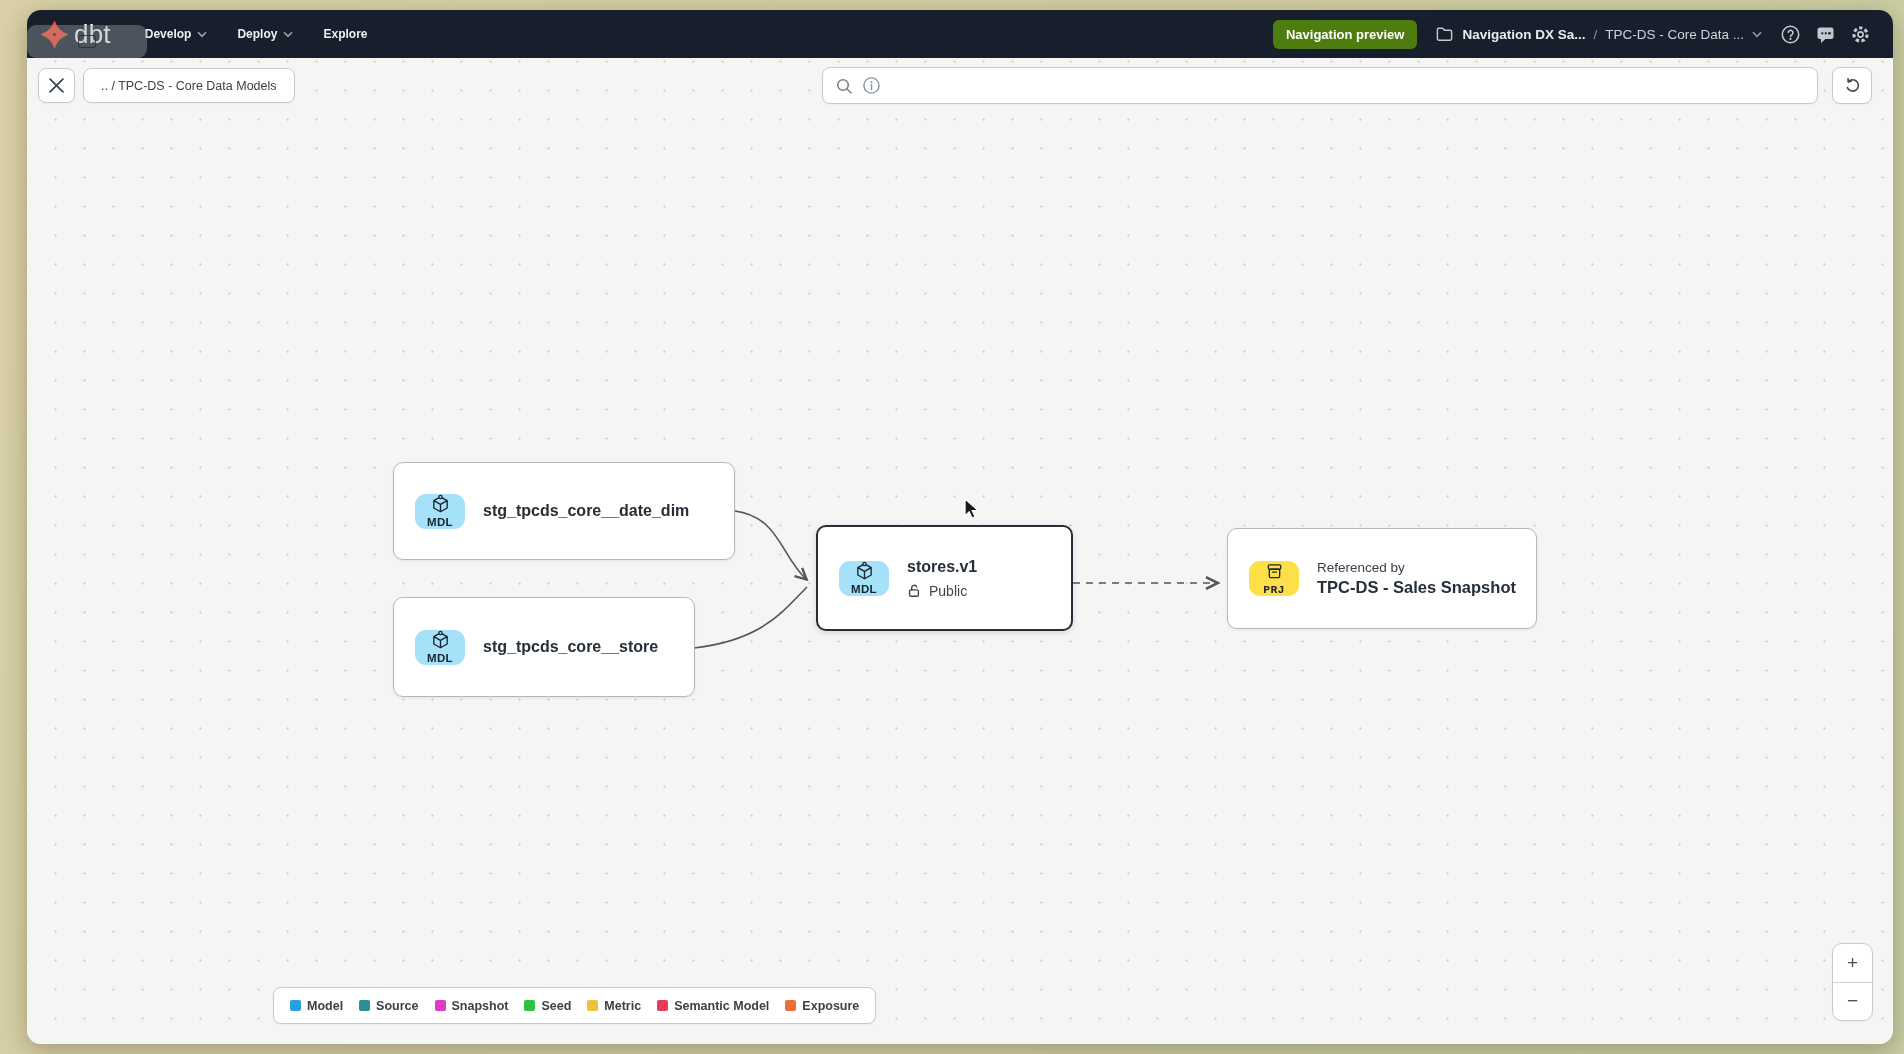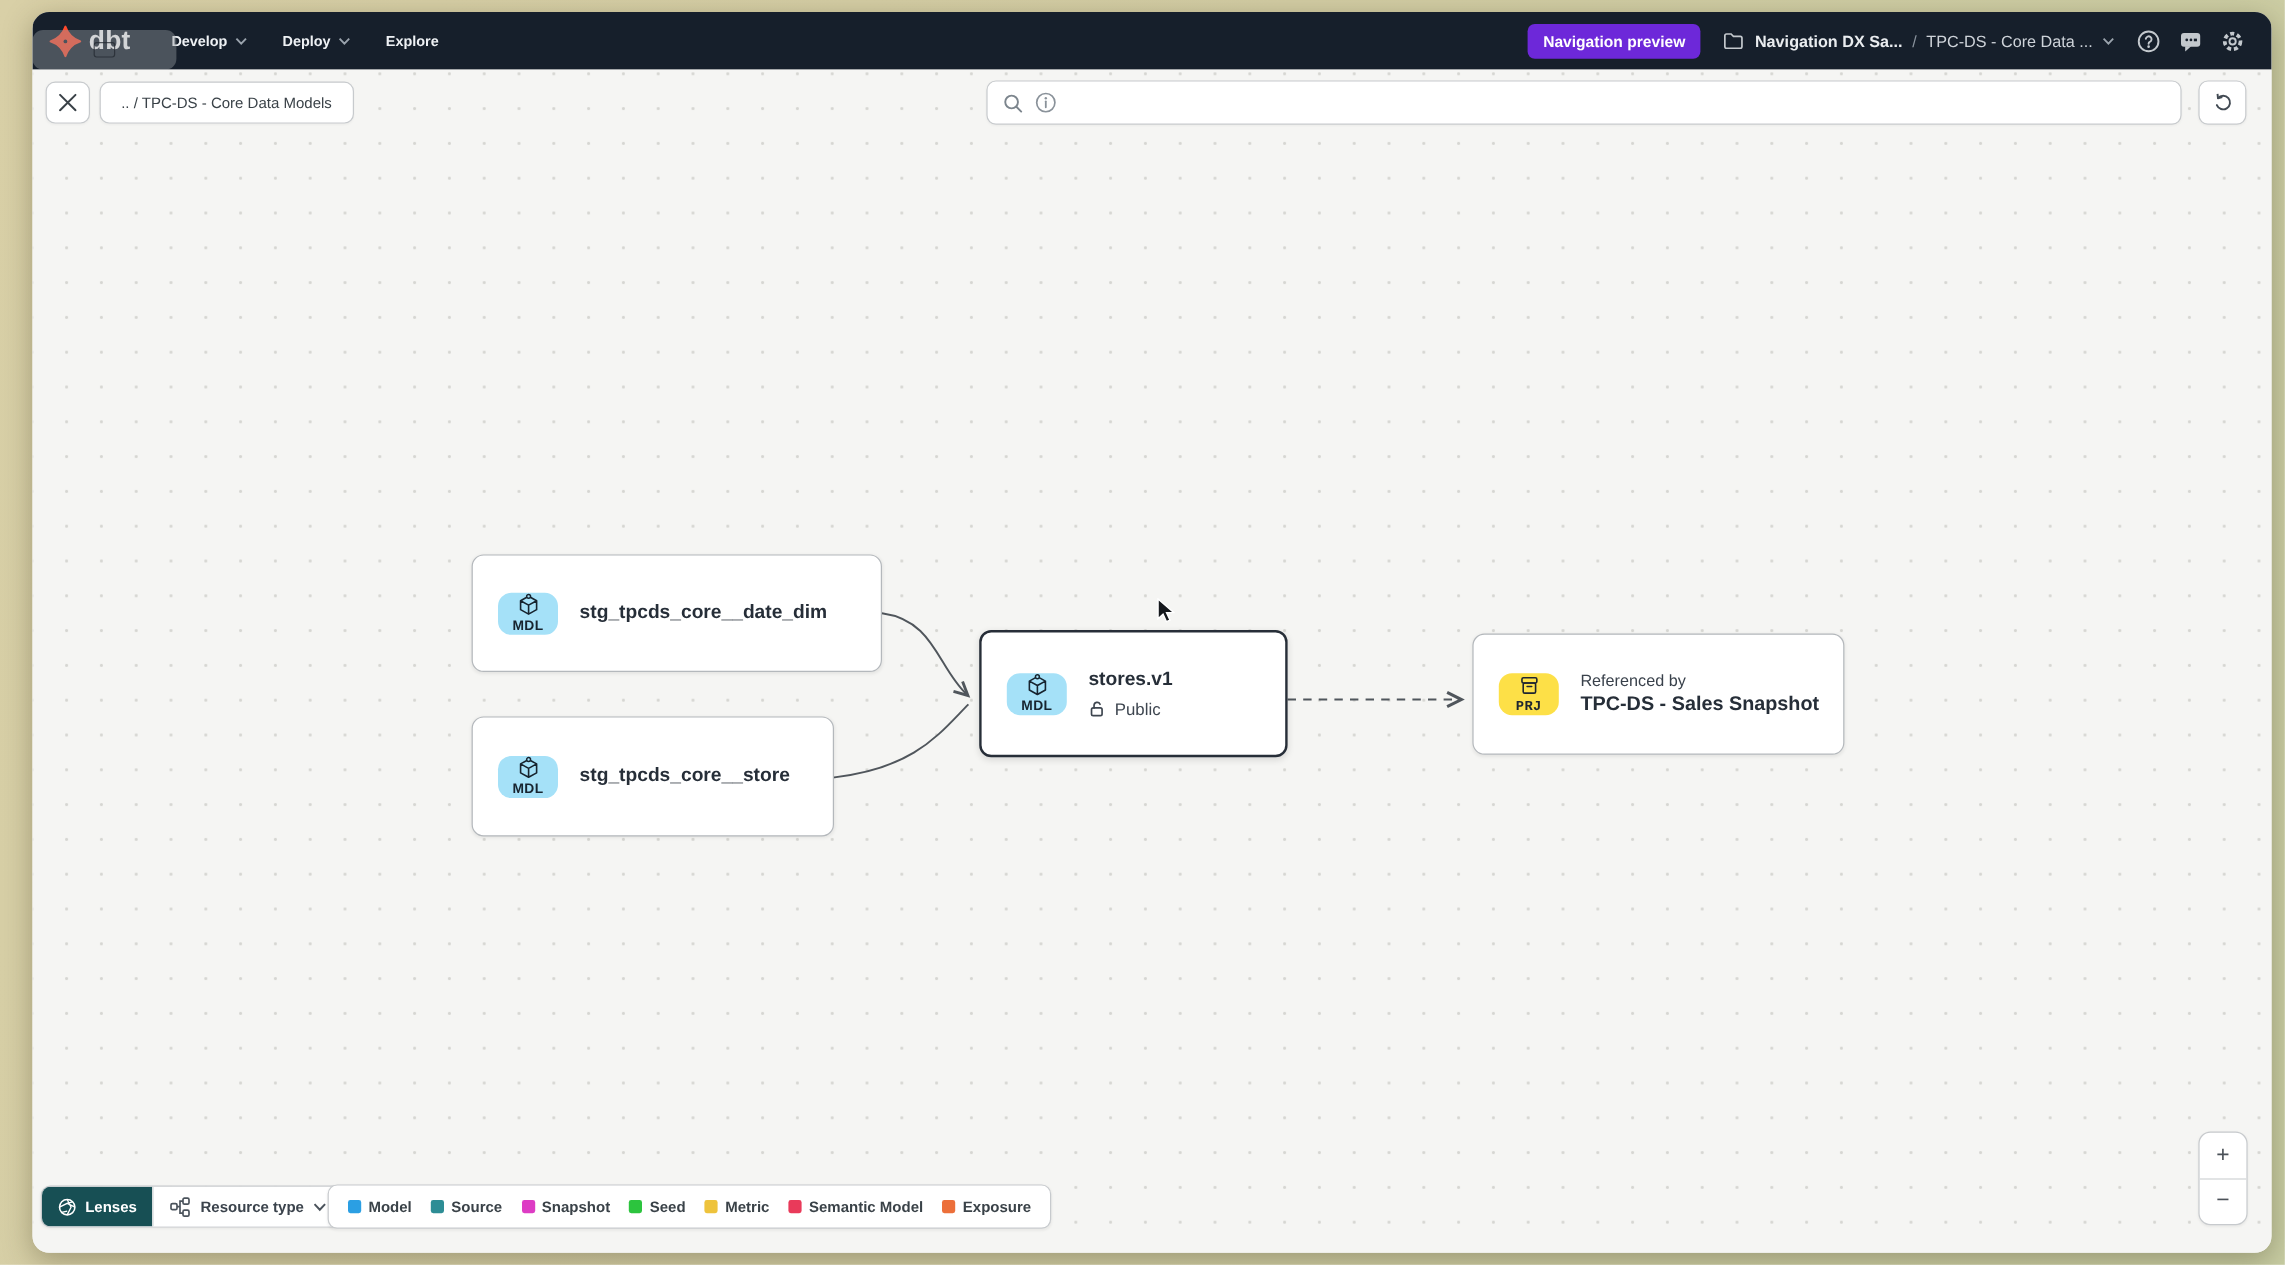--- a/index.html
+++ b/index.html
@@ -14,26 +14,26 @@
     position:absolute;left:27px;top:10px;width:1866px;height:1034px;
     border-radius:14px;overflow:hidden;background:#f5f5f3;
     box-shadow:0 6px 24px rgba(60,55,30,.35);
   }
   
   .navbar{
     position:absolute;left:0;top:0;right:0;height:48px;background:#161f2b;
     display:flex;align-items:center;padding:0 22px 0 14px;box-sizing:border-box;gap:0;
   }
   .logo-wrap{display:flex;align-items:center;gap:6px;margin-right:34px;}
-  .logo-text{color:#fff;font-size:22px;font-weight:bold;letter-spacing:.2px;}
+  .logo-text{color:#fff;font-size:26px;font-weight:normal;letter-spacing:.2px;}
   .nav-item{display:flex;align-items:center;gap:6px;color:#eef1f4;font-size:12px;font-weight:bold;
     margin-right:30px;cursor:pointer;}
   .nav-item svg{margin-top:1px;}
   .nav-right{margin-left:auto;display:flex;align-items:center;gap:18px;}
-  .preview-badge{background:#6d28d9;color:#fff;font-size:13px;font-weight:bold;
+  .preview-badge{background:#4d7c0f;color:#fff;font-size:13px;font-weight:bold;
     padding:8px 13px;border-radius:6px;line-height:1;margin-left:12px;}
   .breadcrumb{display:flex;align-items:center;gap:8px;font-size:13.5px;}
   .crumb-project{color:#e9ecef;font-weight:bold;}
   .crumb-sep{color:#8a939d;}
   .crumb-page{color:#ced3d9;}
   .nav-icons{display:flex;align-items:center;gap:14px;}
   .nav-icons .icn{display:flex;cursor:pointer;}
   .artifact-pill{
     position:absolute;left:0;top:15px;width:120px;height:33px;border-radius:9px;
     background:rgba(150,155,160,.42);display:flex;align-items:center;justify-content:center;
@@ -285,41 +285,20 @@
       <span class="node-col">
         <span class="node-kicker">Referenced by</span>
         <span class="node-title-lg">TPC-DS - Sales Snapshot</span>
       </span>
     </div>
 
     <svg class="cursor" width="20" height="22" viewBox="0 0 14 19">
       <path d="M1 1 L1 15.2 L4.6 11.9 L7 17.3 L9.6 16.2 L7.1 10.9 L12.2 10.7 Z" fill="#15181c" stroke="#ffffff" stroke-width="1"></path>
     </svg>
 
-    <div class="lens-group">
-      <span class="lens-seg">
-        <svg width="16" height="16" viewBox="0 0 16 16">
-          <circle cx="8" cy="8" r="6.4" fill="none" stroke="#ffffff" stroke-width="1.3"></circle>
-          <path d="M8 1.6 L11.2 8 L8 14.4 M1.6 8 L8 4.8 L14.4 8 M3.4 12.4 L8 11.2 M12.6 3.6 L8 4.8" fill="none" stroke="#ffffff" stroke-width="1.1"></path>
-        </svg>
-        <span>Lenses</span>
-      </span>
-      <span class="rtype-seg">
-        <svg width="18" height="18" viewBox="0 0 18 18">
-          <rect x="1.5" y="6" width="5" height="5" rx="1.2" fill="none" stroke="#4b535c" stroke-width="1.4"></rect>
-          <rect x="11.5" y="1.5" width="5" height="5" rx="1.2" fill="none" stroke="#4b535c" stroke-width="1.4"></rect>
-          <rect x="11.5" y="11.5" width="5" height="5" rx="1.2" fill="none" stroke="#4b535c" stroke-width="1.4"></rect>
-          <path d="M6.5 8.5 h2.5 M9 8.5 V4 h2.5 M9 8.5 V14 h2.5" fill="none" stroke="#4b535c" stroke-width="1.4"></path>
-        </svg>
-        <span>Resource type</span>
-        <svg width="11" height="8" viewBox="0 0 10 7">
-          <path d="M1 1.2 L5 5.4 L9 1.2" fill="none" stroke="#4b535c" stroke-width="1.5"></path>
-        </svg>
-      </span>
-    </div>
 
     <div class="legend-pill">
         <span class="legend-item">
           <span class="swatch" style="background: rgb(43, 159, 227);"></span>
           <span>Model</span>
         </span>
         <span class="legend-item">
           <span class="swatch" style="background: rgb(45, 141, 149);"></span>
           <span>Source</span>
         </span>

